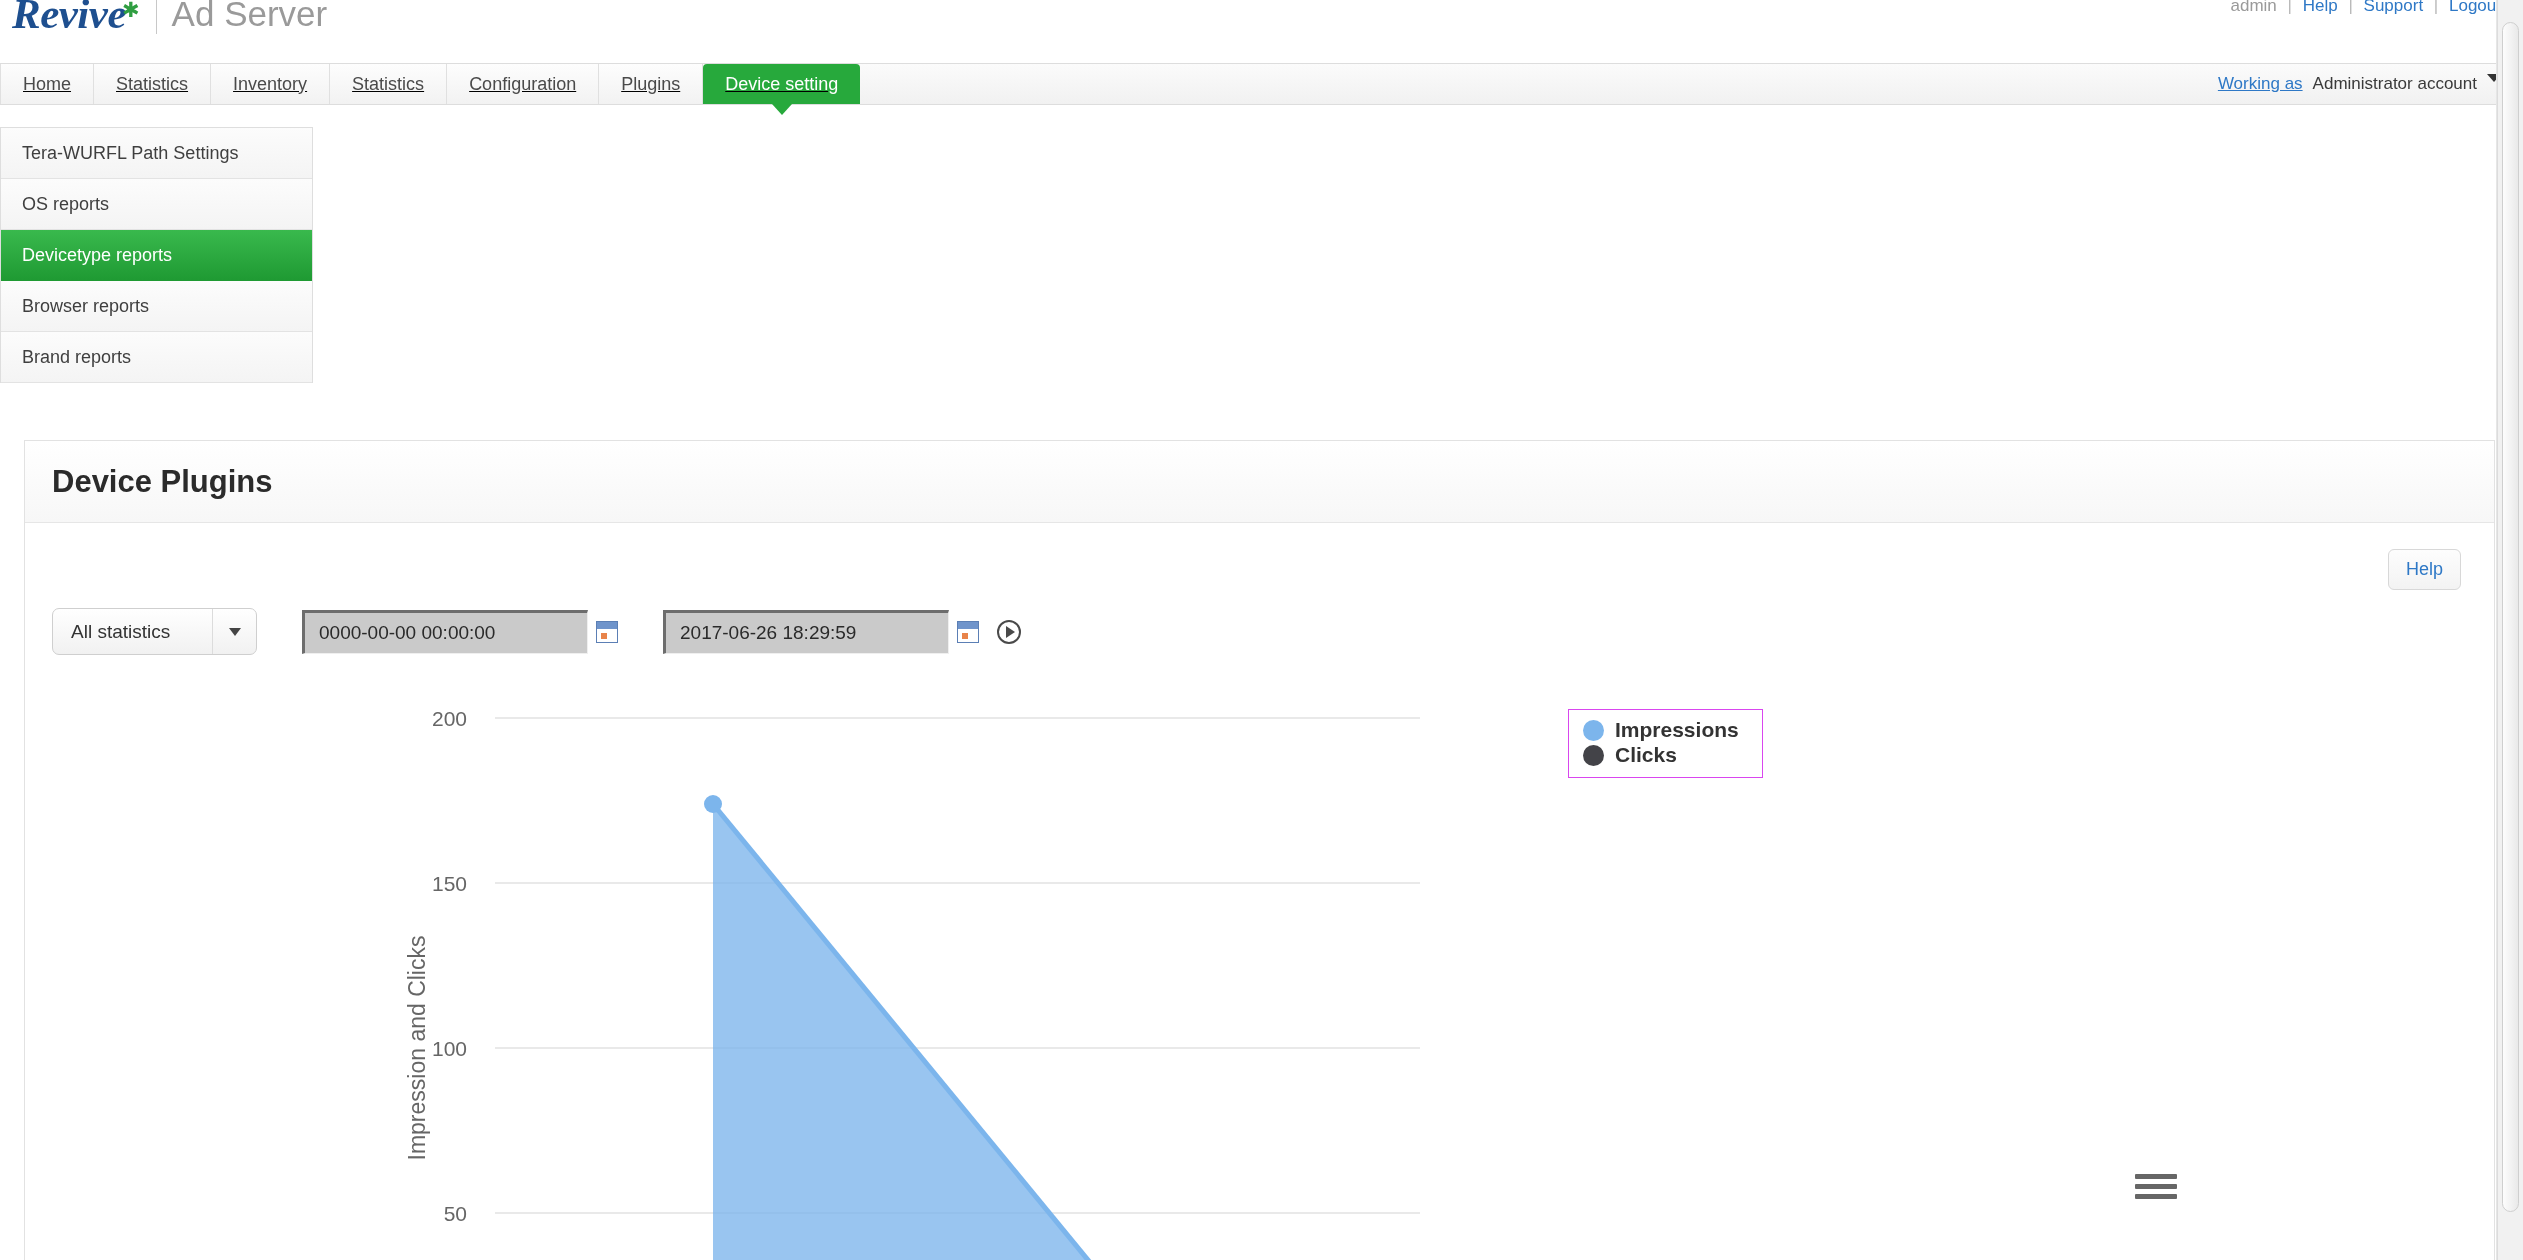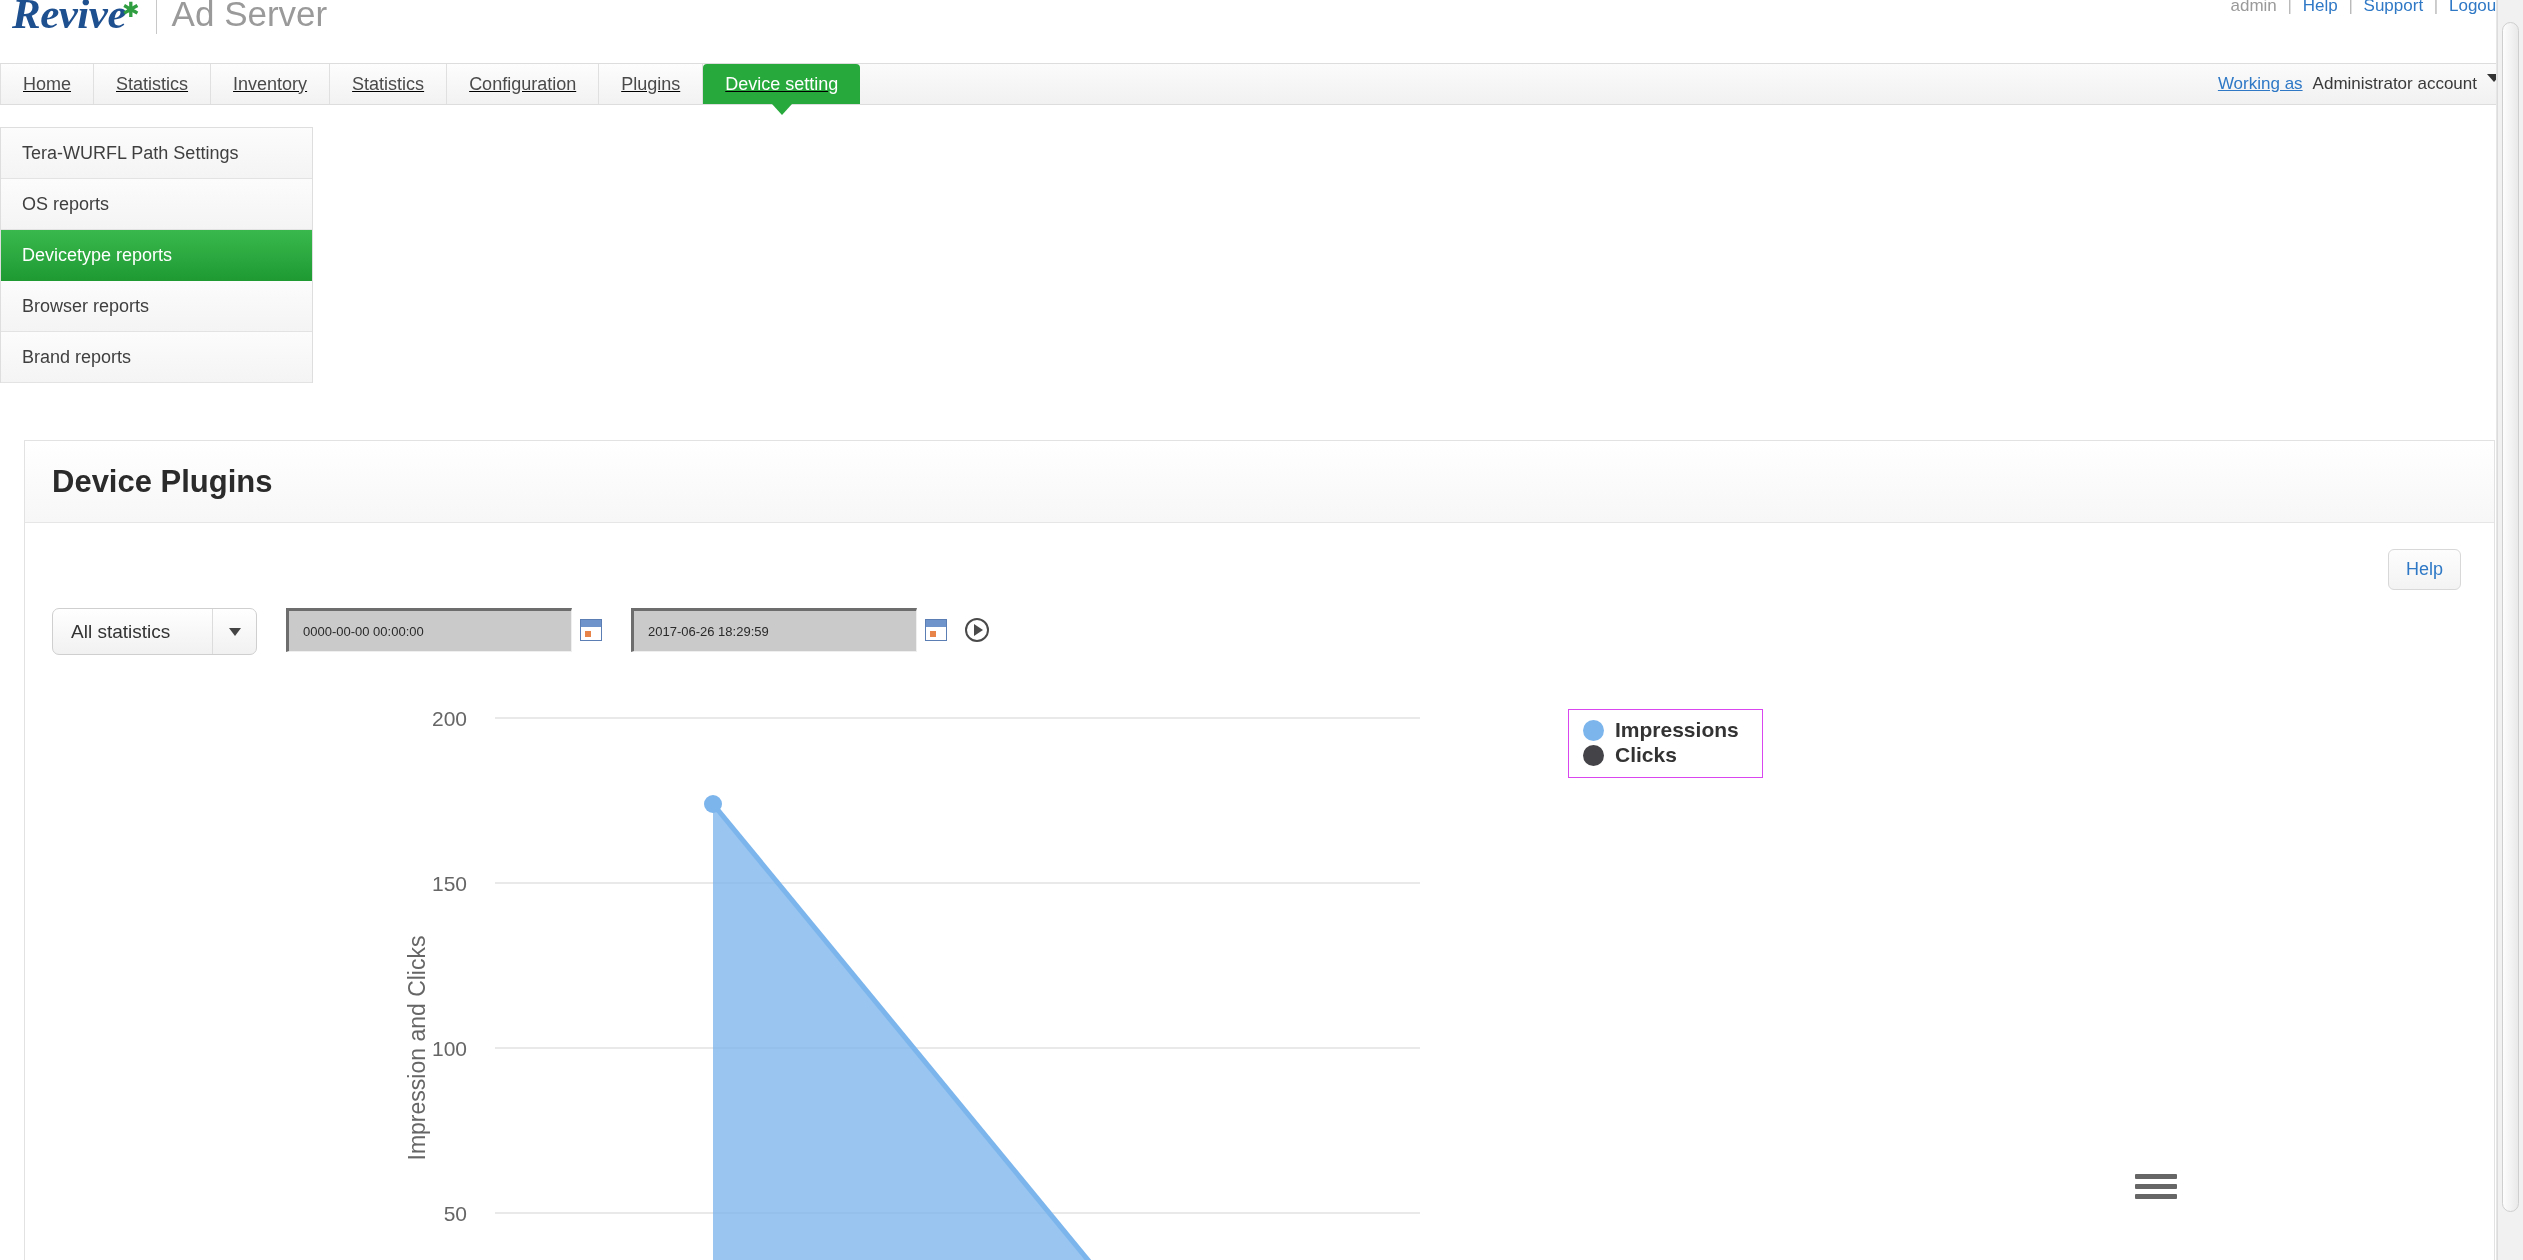--- a/index.html
+++ b/index.html
@@ -186,23 +186,23 @@
     border-radius: 6px;
     background: linear-gradient(#fdfdfd, #f3f3f3);
     color: #2e78c6;
     font-size: 18px;
     padding: 9px 17px;
     cursor: pointer;
   }
 
   
   #filter-bar {
-    display: flex; align-items: flex-start;
+    display: flex; align-items: center;
     padding: 18px 0 0 27px;
-    gap: 0;
+    gap: 16px;
   }
   #stat-select {
     display: flex; align-items: stretch;
     border: 1px solid #cfcfcf;
     border-radius: 7px;
     background: linear-gradient(#ffffff, #f1f1f1);
     height: 47px;
     min-width: 205px;
     cursor: pointer;
     overflow: hidden;
@@ -233,21 +233,21 @@
   }
   .date-input {
     width: 286px;
     height: 44px;
     background: #cacaca;
     border: none;
     border-top: 3px solid #6d6d6d;
     border-left: 3px solid #6d6d6d;
     border-right: 1px solid #efefef;
     border-bottom: 1px solid #efefef;
-    font-size: 13px;
+    font-size: 19px;
     color: #2a2a2a;
     padding: 0 14px;
     font-family: "Liberation Sans", sans-serif;
   }
   .cal-icon {
     width: 22px; height: 22px;
     border: 1px solid #5b7fb5;
     background: #ffffff;
     position: relative;
     cursor: pointer;

